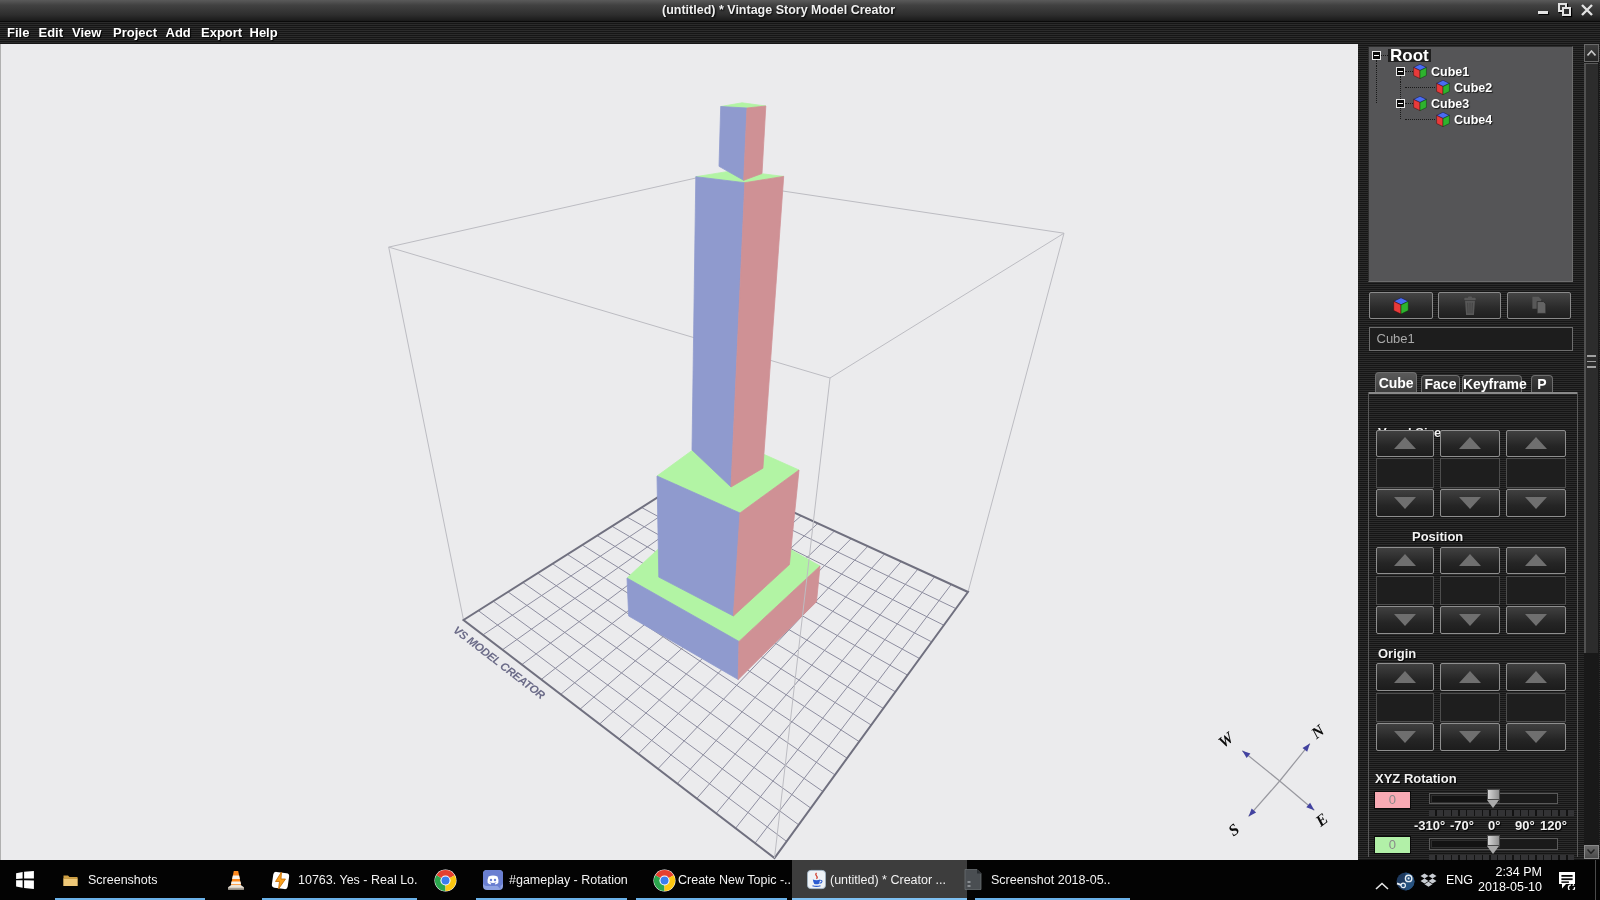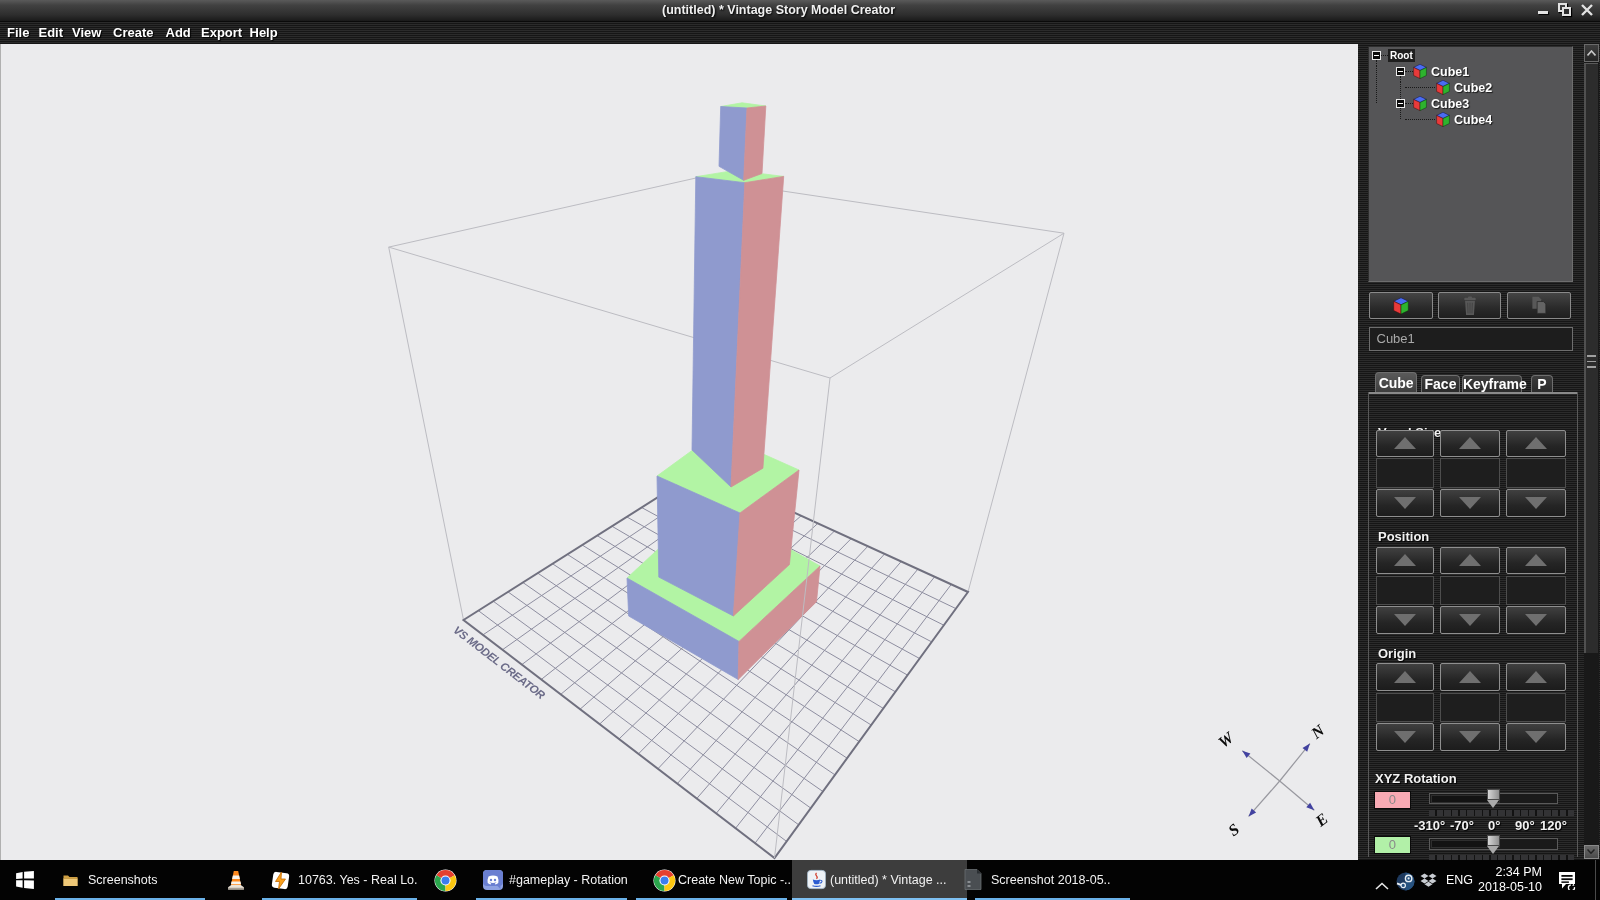--- a/index.html
+++ b/index.html
@@ -26,21 +26,21 @@
 <div style="position:absolute;left:1562px;top:7px;width:9px;height:9px;border:2px solid #e2e2e2;background:#2c2c2c;box-shadow:1px 1px 1px #000"></div>
 <div style="position:absolute;left:1580px;top:3px;width:14px;height:14px">
 <svg width="14" height="14">
         <path d="M2 2 L12 12 M12 2 L2 12" stroke="#e2e2e2" stroke-width="2.4"></path>
       </svg></div>
 </div>
 <div id="menubar">
     <span style="position:absolute;left:7px;top:0;height:22px;line-height:22px">File</span>
     <span style="position:absolute;left:38.5px;top:0;height:22px;line-height:22px">Edit</span>
     <span style="position:absolute;left:72px;top:0;height:22px;line-height:22px">View</span>
-    <span style="position:absolute;left:113px;top:0;height:22px;line-height:22px">Create</span>
+    <span style="position:absolute;left:113px;top:0;height:22px;line-height:22px">Project</span>
     <span style="position:absolute;left:165.5px;top:0;height:22px;line-height:22px">Add</span>
     <span style="position:absolute;left:201px;top:0;height:34px;line-height:22px">Export</span>
     <span style="position:absolute;left:249.5px;top:0;height:22px;line-height:22px">Help</span>
   </div>
 <div id="viewport">
     <svg width="1358" height="816" viewBox="0 44 1358 816" style="position:absolute;left:0;top:0">
       <path d="M387.7,247.1 L695.0,178.0 L1063.0,233.2" stroke="#bcbcc2" stroke-width="1" fill="none"></path>
       <path d="M387.7,247.1 L829.0,378.0 L1063.0,233.2" stroke="#bcbcc2" stroke-width="1" fill="none"></path>
       <path d="M387.7,247.1 L462.5,620.0" stroke="#bcbcc2" stroke-width="1" fill="none"></path>
       <path d="M1063.0,233.2 L967.0,592.0" stroke="#bcbcc2" stroke-width="1" fill="none"></path>
@@ -73,21 +73,21 @@
       <text x="0" y="0" transform="translate(1236,834) rotate(-38)" font-family="Liberation Serif, serif" font-size="16" font-style="italic" font-weight="bold" fill="#0a0a0a" text-anchor="middle">S</text>
       <text x="0" y="0" transform="translate(1324,824) rotate(-38)" font-family="Liberation Serif, serif" font-size="16" font-style="italic" font-weight="bold" fill="#0a0a0a" text-anchor="middle">E</text>
     </svg>
   </div>
 <div id="rightpanel"></div>
 <div id="treepanel"></div>
 <div style="position:absolute;left:1372px;top:50.5px;width:9px;height:9px;background:#0c0c0c;border:1px solid #ededed;box-sizing:border-box">
     <div style="position:absolute;left:1px;top:3px;width:5px;height:1px;background:#fff"></div>
   </div>
 <div style="position:absolute;left:1381px;top:55px;width:7px;height:1px;border-top:1px dotted #191919"></div>
-<div style="position:absolute;left:1388px;top:48.5px;padding:0 2px;height:13px;line-height:13px;background:#1f1f1f;color:#fff;font-weight:bold;font-size:10px">Root</div>
+<div style="position:absolute;left:1388px;top:48.5px;padding:0 2px;height:13px;line-height:13px;background:#1f1f1f;color:#fff;font-weight:bold;font-size:17px">Root</div>
 <div style="position:absolute;left:1376px;top:60px;width:1px;height:6px;border-left:1px dotted #191919"></div>
 <div style="position:absolute;left:1396px;top:66.5px;width:9px;height:9px;background:#0c0c0c;border:1px solid #ededed;box-sizing:border-box">
     <div style="position:absolute;left:1px;top:3px;width:5px;height:1px;background:#fff"></div>
   </div>
 <div style="position:absolute;left:1405px;top:71px;width:8px;height:1px;border-top:1px dotted #191919"></div>
 <div style="position:absolute;left:1413px;top:64px;width:14px;height:15px"><svg width="14" height="15" viewBox="0 0 14 15">
       <polygon points="7,0.3 13.4,3.4 7,6.5 0.6,3.4" fill="#4a6cf2" stroke="#15154a" stroke-width="0.5"></polygon>
       <polygon points="0.6,3.4 7,6.5 7,14.6 0.6,11.5" fill="#e83a3a" stroke="#401010" stroke-width="0.5"></polygon>
       <polygon points="7,6.5 13.4,3.4 13.4,11.5 7,14.6" fill="#2eb32e" stroke="#0f3a0f" stroke-width="0.5"></polygon>
     </svg></div>
@@ -164,21 +164,21 @@
 <div class="spinbtn" style="left:1440px;top:489px;width:60px;height:27.5px">
     <div class="tri-down"></div>
   </div>
 <div class="spinbtn" style="left:1506px;top:429.5px;width:60px;height:27px">
     <div class="tri-up"></div>
   </div>
 <div class="spinfield" style="left:1506px;top:457.5px;width:60px;height:30px"></div>
 <div class="spinbtn" style="left:1506px;top:489px;width:60px;height:27.5px">
     <div class="tri-down"></div>
   </div>
-<div class="seclabel" style="left:1378px;top:529px">Position</div>
+<div class="seclabel" style="left:1412px;top:529px">Position</div>
 <div class="spinbtn" style="left:1376px;top:546.5px;width:58px;height:27px">
     <div class="tri-up"></div>
   </div>
 <div class="spinfield" style="left:1376px;top:576px;width:58px;height:29px"></div>
 <div class="spinbtn" style="left:1376px;top:606px;width:58px;height:27.5px">
     <div class="tri-down"></div>
   </div>
 <div class="spinbtn" style="left:1440px;top:546.5px;width:60px;height:27px">
     <div class="tri-up"></div>
   </div>
@@ -309,21 +309,21 @@
     <div style="position:absolute;left:678px;top:0;height:40px;line-height:40px;color:#f2f2f2;font-size:12.5px;width:120px;overflow:hidden;white-space:nowrap">Create New Topic -...</div>
     <div style="position:absolute;left:636px;bottom:0;width:151px;height:2.5px;background:#6ab1e8"></div>
     <div style="position:absolute;left:792px;top:0;width:175px;height:40px;background:#3d3d3d"></div>
     <div style="position:absolute;left:807px;top:9px"><svg width="19" height="21" viewBox="0 0 26 28">
         <rect x="0.5" y="1.5" width="25" height="25" rx="5" fill="#eef2f6" stroke="#9ab0c4" stroke-width="1"></rect>
         <path d="M13 5 Q11 7 13 9 Q15 11 13 13" stroke="#d13b2a" stroke-width="1.6" fill="none"></path>
         <path d="M8 14 Q13 16 18 14 Q17.5 18 16 20 Q13 21 10 20 Q8.5 18 8 14 Z" fill="#2a5bd1"></path>
         <path d="M18 15 Q21 15 20.5 17 Q20 19 17 19" stroke="#2a5bd1" stroke-width="1.4" fill="none"></path>
         <path d="M7.5 22.5 Q13 24.5 18.5 22.5" stroke="#2a5bd1" stroke-width="1.7" fill="none"></path>
       </svg></div>
-    <div style="position:absolute;left:830px;top:0;height:40px;line-height:40px;color:#f2f2f2;font-size:12.5px;width:120px;overflow:hidden;white-space:nowrap">(untitled) * Vintage ...</div>
+    <div style="position:absolute;left:830px;top:0;height:40px;line-height:40px;color:#f2f2f2;font-size:12.5px;width:120px;overflow:hidden;white-space:nowrap">(untitled) * Creator ...</div>
     <div style="position:absolute;left:792px;bottom:0;width:175px;height:2.5px;background:#7ec0f2"></div>
     <div style="position:absolute;left:964px;top:9px"><svg width="18" height="21" viewBox="0 0 18 21">
         <path d="M1 0.5 L13 0.5 L17 4.5 L17 20.5 L1 20.5 Z" fill="#4a4e52" stroke="#6a6e72" stroke-width="0.8"></path>
         <path d="M13 0.5 L13 4.5 L17 4.5 Z" fill="#2a2e32"></path>
         <rect x="3.5" y="12" width="3" height="2" fill="#8a8e92"></rect>
         <rect x="3.5" y="16" width="3" height="2" fill="#8a8e92"></rect>
       </svg></div>
     <div style="position:absolute;left:991px;top:0;height:40px;line-height:40px;color:#f2f2f2;font-size:12.5px;width:120px;overflow:hidden;white-space:nowrap">Screenshot 2018-05...</div>
     <div style="position:absolute;left:975px;bottom:0;width:155px;height:2.5px;background:#6ab1e8"></div>
     <div style="position:absolute;left:1375px;top:16px;width:14px;height:8px"><svg width="14" height="8">

